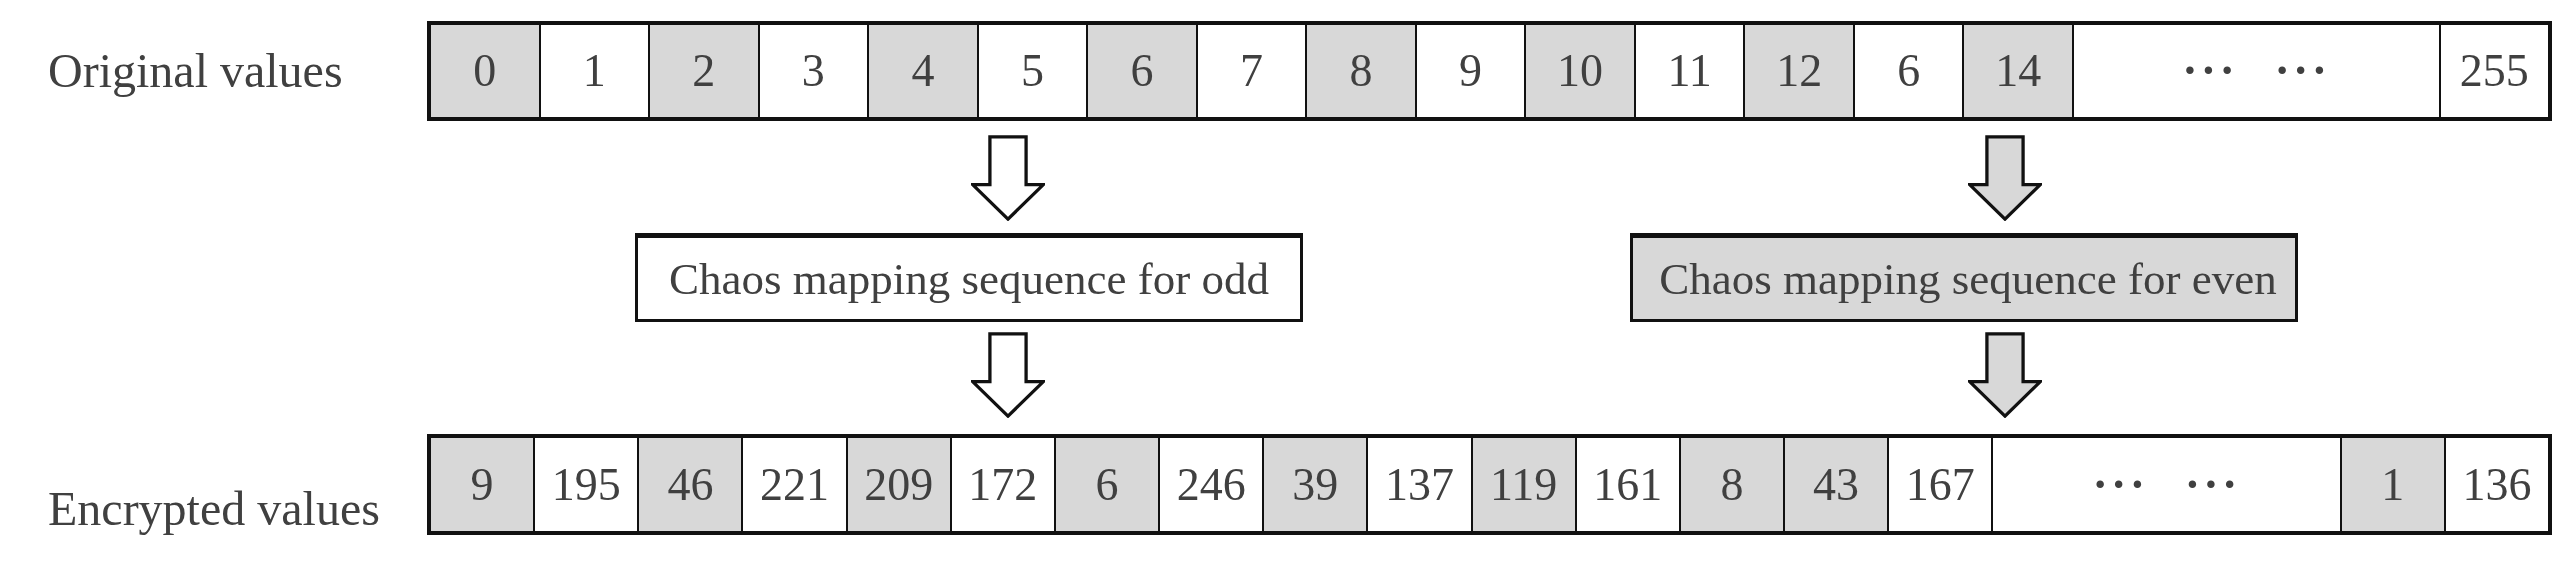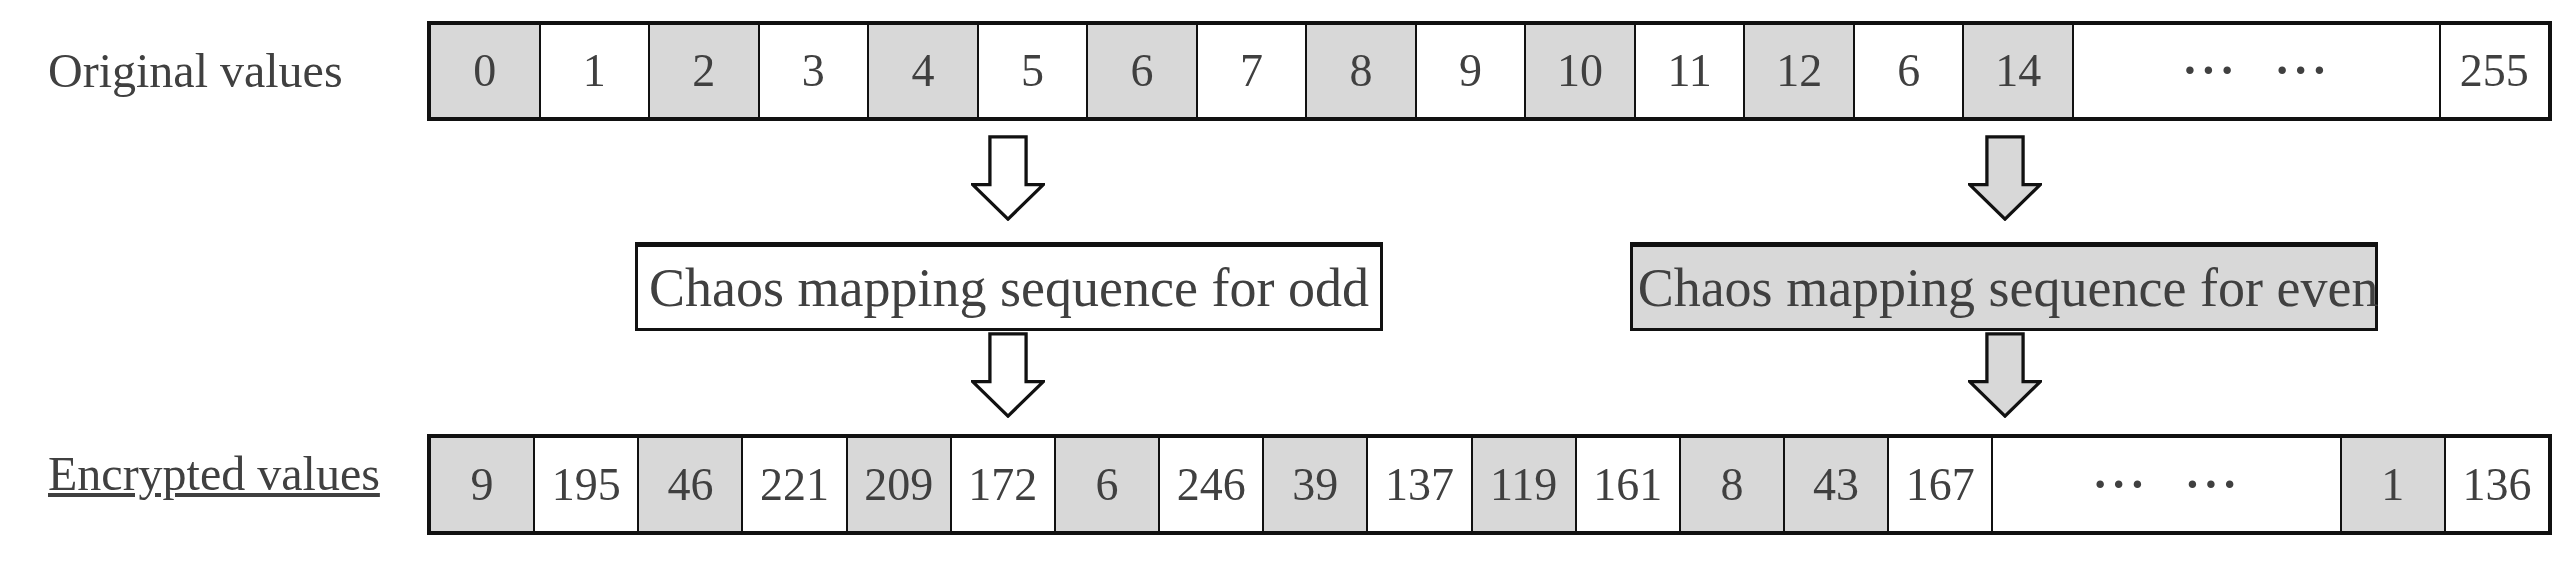--- a/index.html
+++ b/index.html
@@ -23,21 +23,21 @@
   .row-label{
     position:absolute;
     left:48px;
     width:372px;
     display:flex;
     align-items:center;
     font-size:48px;
     white-space:nowrap;
   }
   .row-label.top{top:20.7px;height:100px;}
-  .row-label.bottom{top:423px;height:101px;text-decoration:underline;}
+  .row-label.bottom{top:458px;height:101px;}
 
   .value-table{
     position:absolute;
     left:427px;
     width:2125px;
     border:4.1px solid var(--border);
     display:flex;
     background:#ffffff;
   }
   .value-table.top{top:20.7px;height:100px;}
@@ -70,29 +70,29 @@
   .arrow.bottom{top:332px;}
   .arrow.at-odd{left:971px;}
   .arrow.at-even{left:1968px;}
   .arrow svg{display:block;width:100%;height:100%;}
   .arrow.fill-odd polygon{fill:var(--arrow-odd);}
   .arrow.fill-even polygon{fill:var(--arrow-even);}
   .arrow polygon{stroke:var(--border);stroke-width:4;}
 
   .map-box{
     position:absolute;
-    top:242px;
-    width:748px;
+    top:233px;
+    width:668px;
     height:89px;
     border:3.3px solid var(--border);
     border-top-width:5px;
     display:flex;
     align-items:center;
     justify-content:center;
-    font-size:54px;
+    font-size:45px;
     white-space:nowrap;
   }
   .map-box.odd{left:635px;background:#ffffff;}
   .map-box.even{left:1630px;background:var(--shaded);padding-left:8px;}
 </style>
 </head>
 <body>
 
 <div class="canvas">
 

